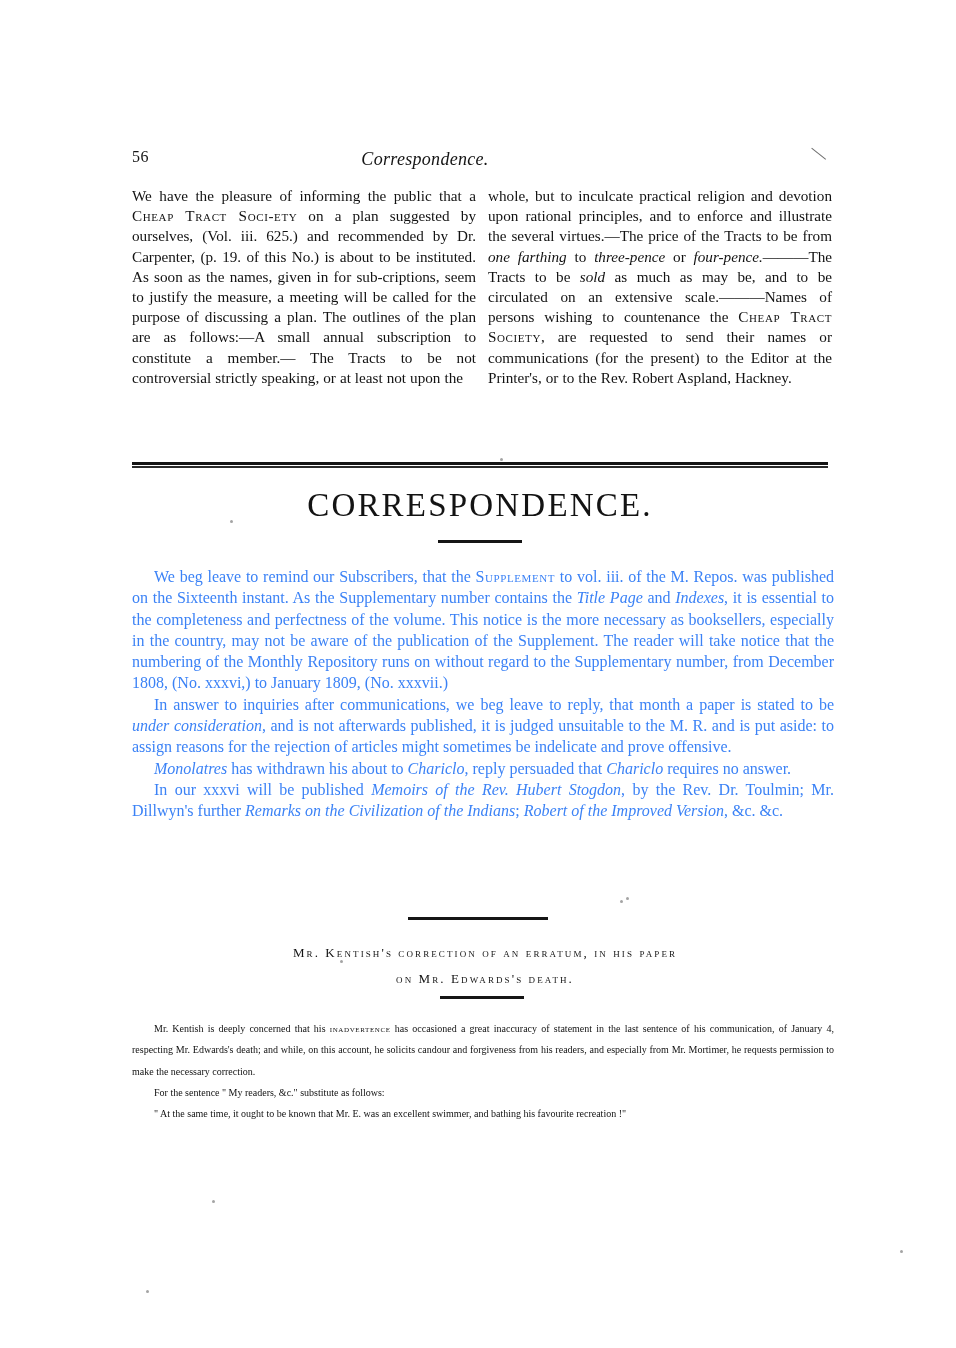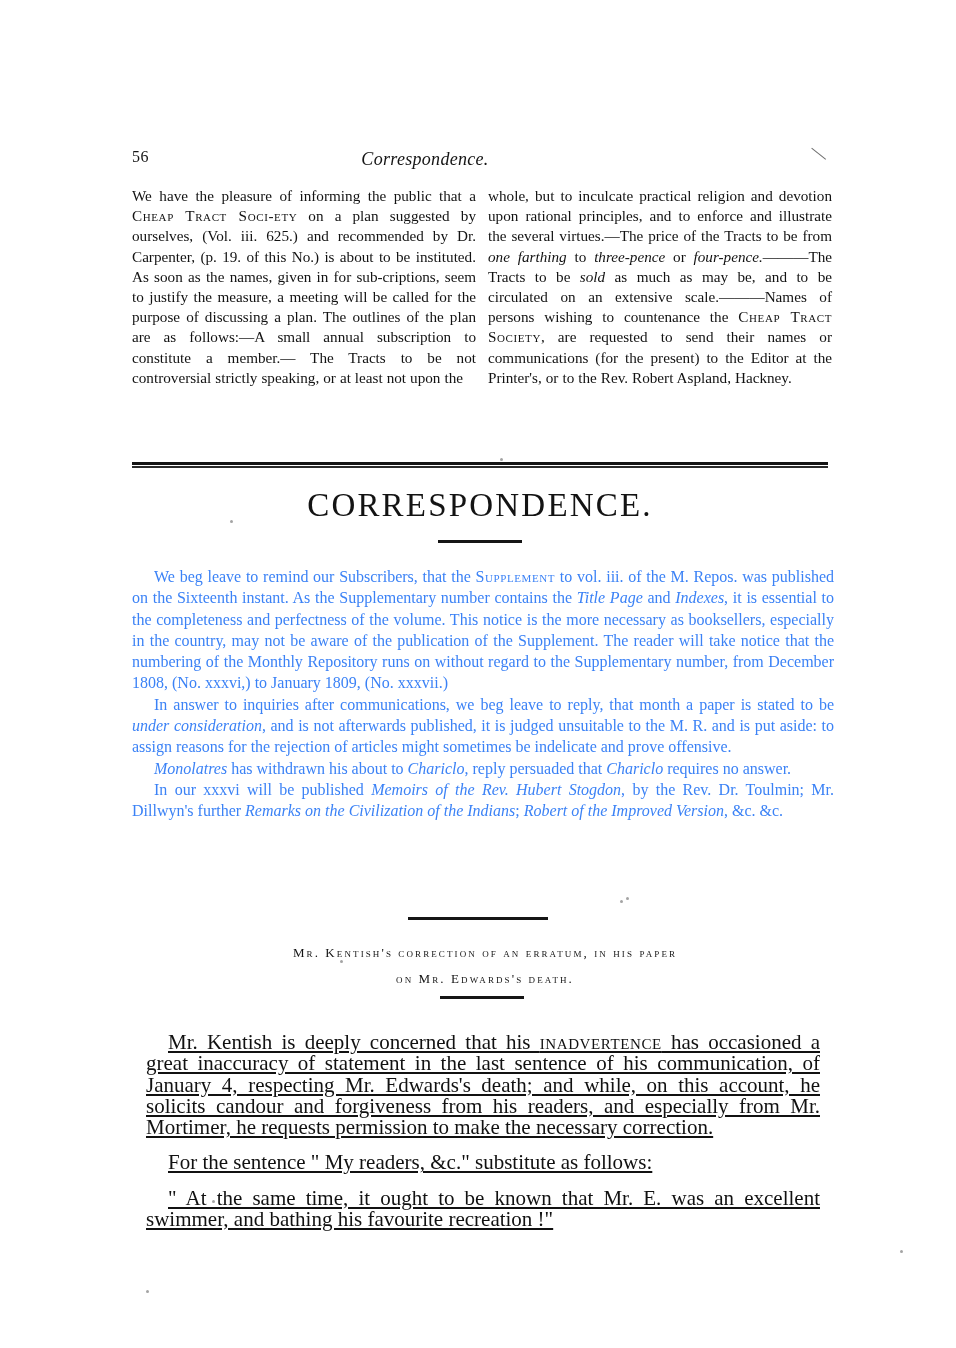--- a/index.html
+++ b/index.html
@@ -169,27 +169,26 @@
   }
   .kentish-head .l2 { display: block; font-family: Liberation Serif, serif; }
 
   .kentish-body {
     position: absolute;
     left: 132px;
     top: 1018px;
     width: 702px;
   }
   .kentish-body p {
-    margin: 14px;
-    font-size: 21px;
+    margin: 0;
+    font-size: 10px;
     line-height: 21.3px;
     text-align: justify;
     text-indent: 22px;
     color: #111111;
-    text-decoration: underline;
   }
 
   .speck {
     position: absolute;
     background: #5a5a5a;
     border-radius: 50%;
     opacity: .55;
   }
 </style>
 </head>

